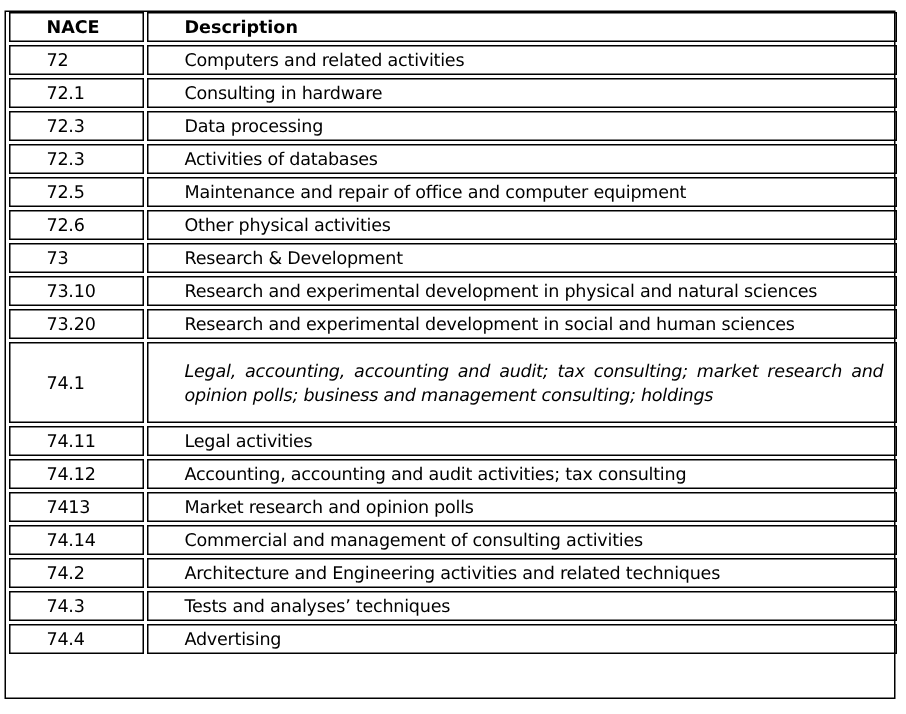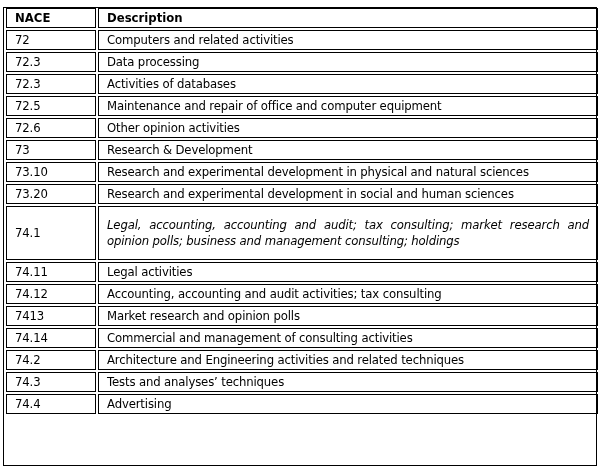--- a/index.html
+++ b/index.html
@@ -31,21 +31,21 @@
       border-collapse: separate;
       border-spacing: 2px;
       margin: -2px 0 0 -2px;
       table-layout: fixed;
       width: 594px;
     }
     table.nace td, table.nace th {
       border: 1px solid #000;
       font-size: 11.7px;
       line-height: 16px;
-      padding: 1px 8px 1px 8px;
+      padding: 1px 8px 1px 24px;
       vertical-align: middle;
       text-align: left;
       font-weight: normal;
       letter-spacing: -0.15px;
       box-sizing: border-box;
     }
     table.nace th {
       font-weight: bold;
       letter-spacing: 0;
     }
@@ -75,34 +75,38 @@
       <th>NACE</th>
       <th>Description</th>
     </tr>
   </thead>
   <tbody>
     <tr class="row">
       <td>72</td>
       <td class="desc">Computers and related activities</td>
     </tr>
     <tr class="row">
+      <td>72.1</td>
+      <td class="desc">Consulting in hardware</td>
+    </tr>
+    <tr class="row">
       <td>72.3</td>
       <td class="desc">Data processing</td>
     </tr>
     <tr class="row">
       <td>72.3</td>
       <td class="desc">Activities of databases</td>
     </tr>
     <tr class="row">
       <td>72.5</td>
       <td class="desc">Maintenance and repair of office and computer equipment</td>
     </tr>
     <tr class="row">
       <td>72.6</td>
-      <td class="desc">Other opinion activities</td>
+      <td class="desc">Other physical activities</td>
     </tr>
     <tr class="row">
       <td>73</td>
       <td class="desc">Research &amp; Development</td>
     </tr>
     <tr class="row">
       <td>73.10</td>
       <td class="desc">Research and experimental development in physical and natural sciences</td>
     </tr>
     <tr class="row">

